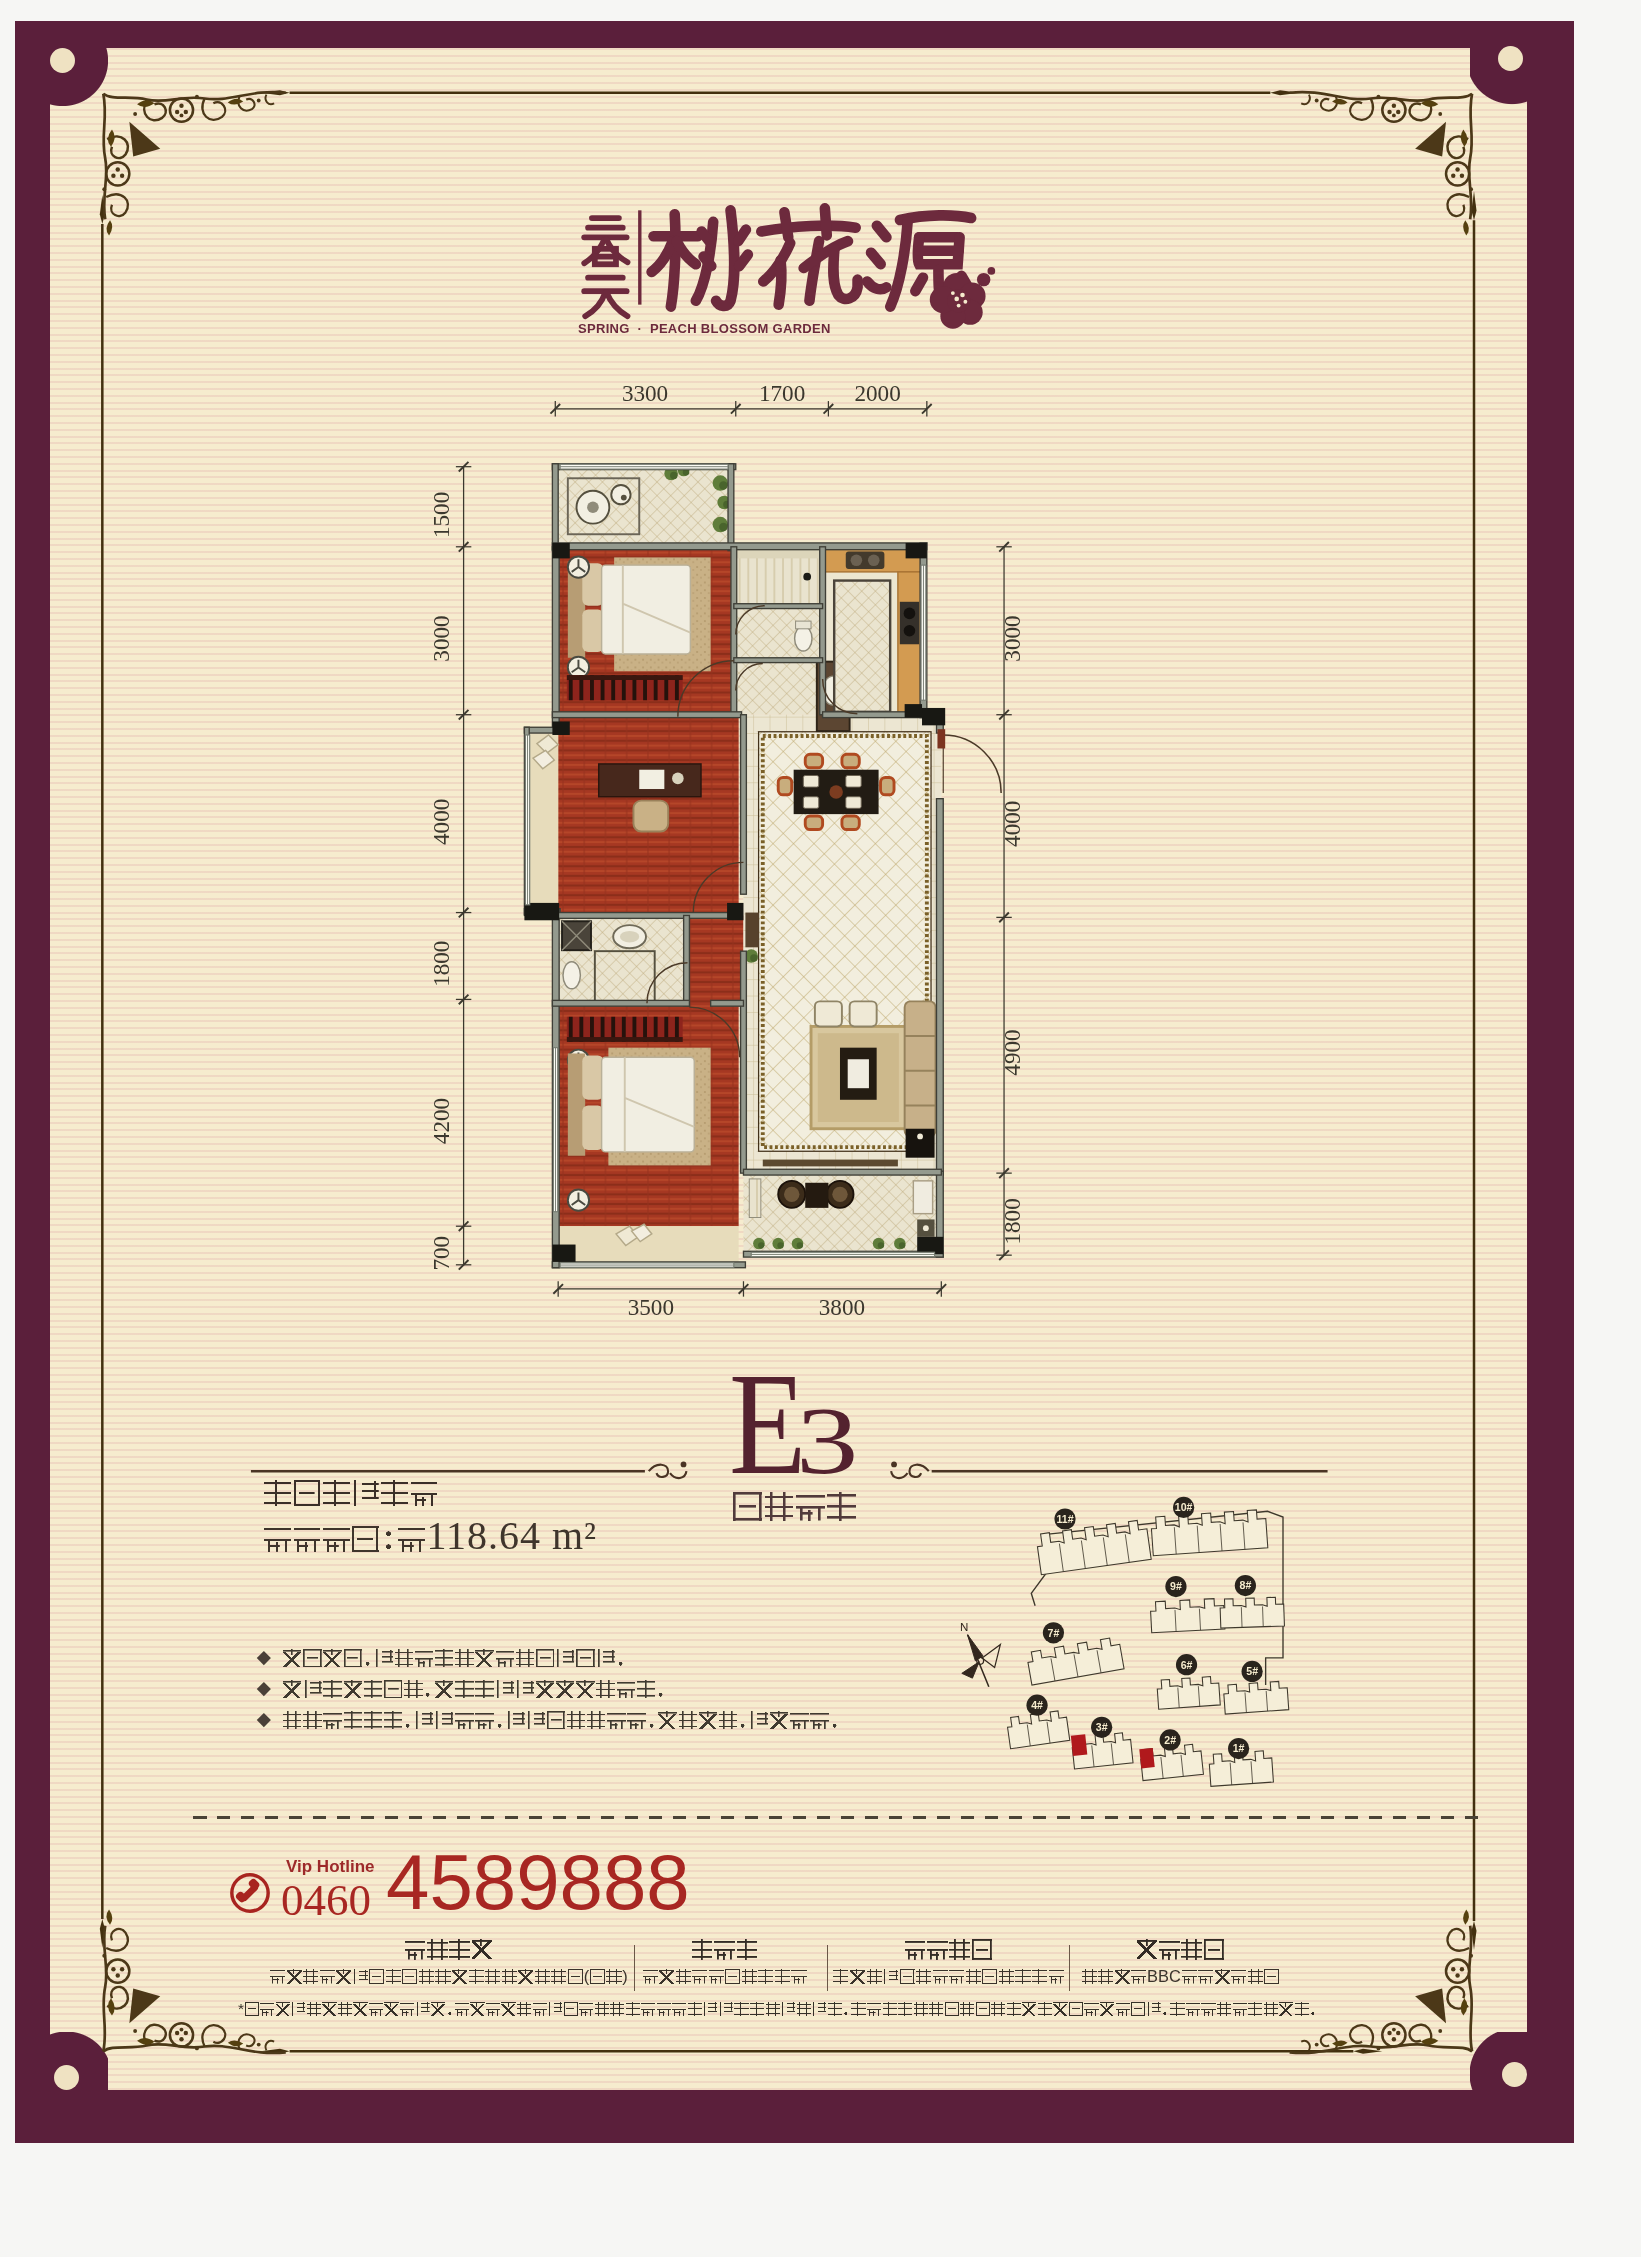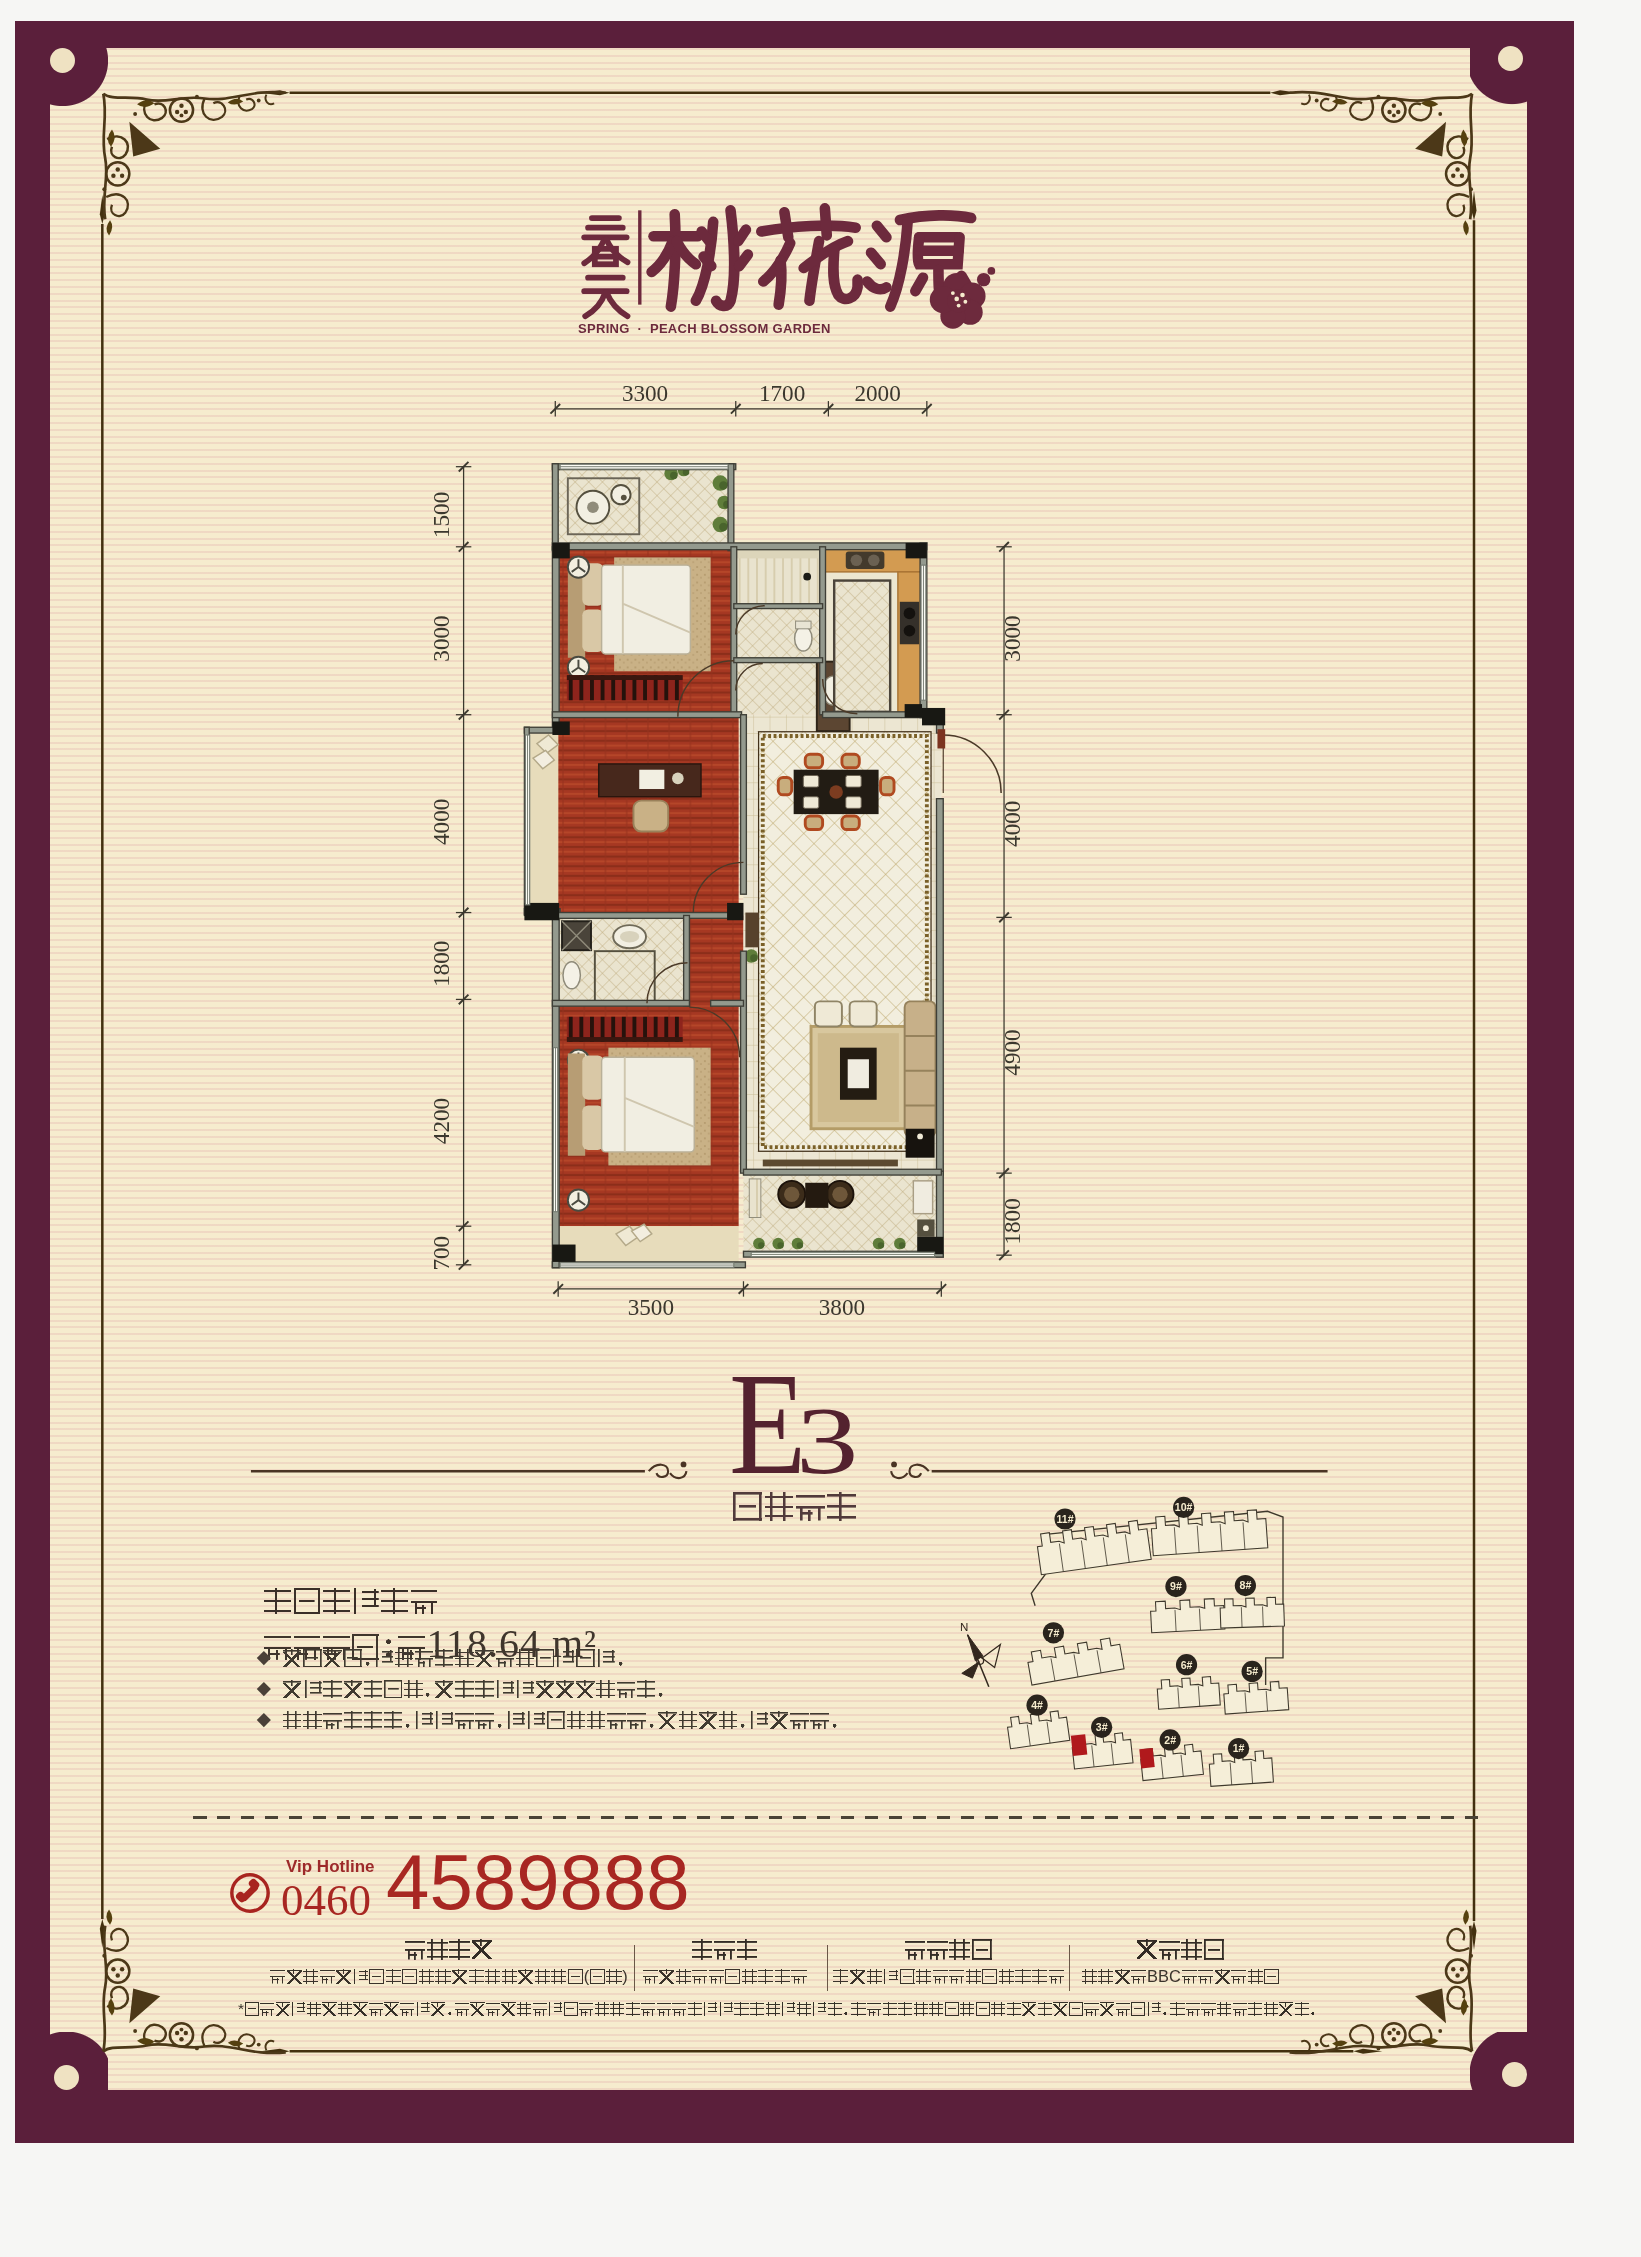--- a/index.html
+++ b/index.html
@@ -33,21 +33,21 @@
  background-position:0 10%,16% 100%,84% 100%,0 55%,48% 100%,30% 78%;}
 .pc{width:.45em;background-image:radial-gradient(circle at 40% 82%, var(--k) 0 .09em, transparent .1em);}
 .pcc{width:.5em;background-image:radial-gradient(circle at 50% 30%, var(--k) 0 .08em, transparent .09em),radial-gradient(circle at 50% 80%, var(--k) 0 .08em, transparent .09em);}
 .pr{font-family:"Liberation Sans",sans-serif;}
 #spring{position:absolute;left:578px;top:321px;color:#6d2a3d;
  font-size:13px;font-weight:bold;letter-spacing:0.3px;white-space:nowrap}
 #e3{position:absolute;left:729px;top:1350px;color:#54222f;font-family:Liberation Serif, serif;}
 #e3 .E{font-size:147px;line-height:1;display:inline-block;transform:scaleX(.86);transform-origin:left bottom}
 #e3 .t{font-size:96px;line-height:1;display:inline-block;margin-left:-23px;transform:scaleX(1.3);transform-origin:left bottom}
 #huxing{position:absolute;left:732px;top:1489px;font-size:31px;--k:#513a3b;}
-#blk1{position:absolute;left:263px;top:1585px;--k:#3f352c;color:#3f352c;}
+#blk1{position:absolute;left:263px;top:1477px;--k:#3f352c;color:#3f352c;}
 #blk1 .l1{font-size:29px;--k:#3a2f28;}
 #blk1 .l2{margin-top:1.9px;font-size:29px;}
 #blk1 .num{font-family:"Liberation Serif",serif;font-size:40px;letter-spacing:1px;}
 #bullets{position:absolute;left:259px;top:1643px;font-size:20px;--k:#403a30;color:#403a30;line-height:31px;}
 #bullets .dia{display:inline-block;width:9.7px;height:9.7px;background:#4a4038;transform:rotate(45deg);margin-right:13.5px;vertical-align:1.9px;}
 #dash{position:absolute;left:193px;top:1816px;width:1294px;height:2.5px;background:repeating-linear-gradient(90deg,#4a4336 0 13.5px,transparent 13.5px 24px);}
 #vip{position:absolute;left:286px;top:1857px;font-size:17px;font-weight:bold;color:#9d2a2a;}
 #n0728{position:absolute;left:281px;top:1874px;font-family:"Liberation Serif",serif;font-size:45px;color:#a82722;}
 #nbig{position:absolute;left:386px;top:1837px;font-family:Liberation Sans, sans-serif;font-size:78px;letter-spacing:0;color:#a82722;}
 #footer{position:absolute;left:0;top:1937px;width:1641px;--k:#3a332b;color:#3a332b;}

